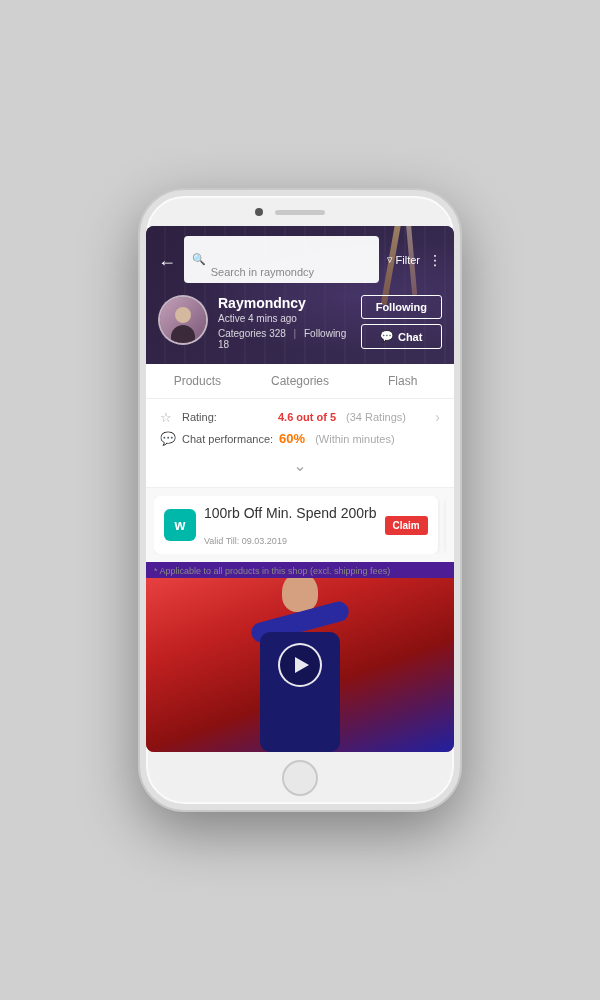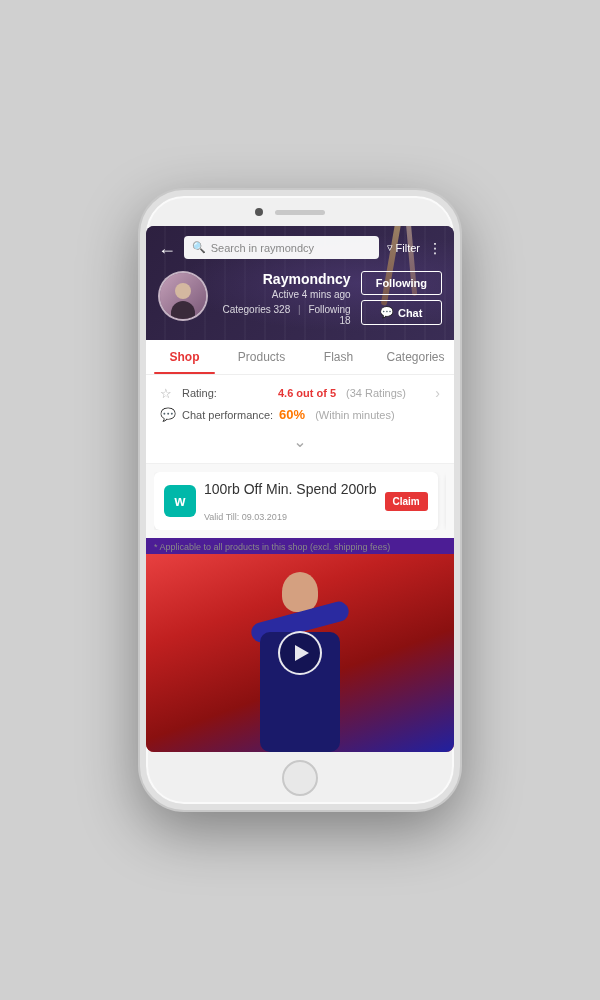--- a/index.html
+++ b/index.html
@@ -184,20 +184,21 @@
       padding: 5px 8px;
       gap: 5px;
     }
     .search-icon-inner {
       color: #aaa;
       font-size: 11px;
     }
     .search-text {
       font-size: 11px;
       color: #888;
+      margin-top: 25px;
     }
     .filter-btn {
       display: flex;
       align-items: center;
       gap: 3px;
       color: #fff;
       font-size: 11px;
       cursor: pointer;
       flex-shrink: 0;
     }
@@ -249,33 +250,31 @@
     .avatar-body {
       width: 24px;
       height: 20px;
       background: #3a2a3a;
       border-radius: 12px 12px 0 0;
       margin: 2px auto 0;
     }
 
     .profile-info {
       flex: 1;
-      text-align: right;
     }
     .profile-name {
       color: #fff;
       font-size: 14px;
       font-weight: 600;
       margin-bottom: 2px;
     }
     .profile-active {
       color: rgba(255,255,255,0.8);
       font-size: 10px;
       margin-bottom: 4px;
-      margin-left: 10px;
     }
     .profile-stats {
       color: rgba(255,255,255,0.8);
       font-size: 10px;
     }
     .stat-divider {
       margin: 0 5px;
       opacity: 0.5;
     }
 
@@ -603,31 +602,28 @@
           <button class="btn-following">Following</button>
           <button class="btn-chat">
             <span>💬</span>
             <span>Chat</span>
           </button>
         </div>
       </div>
     </div>
 
     <div class="tabs-row">
-      <div class="tab-item active">
-        <span>Shop</span>
-      </div>
       <div class="tab-item">
         <span>Products</span>
       </div>
       <div class="tab-item">
+        <span>Categories</span>
+      </div>
+      <div class="tab-item">
         <span>Flash</span>
-      </div>
-      <div class="tab-item">
-        <span>Categories</span>
       </div>
     </div>
 
     <div class="stats-section">
       <div class="stat-row">
         <span class="stat-icon">☆</span>
         <span class="stat-label">Rating:</span>
         <span class="stat-value-red">4.6 out of 5</span>
         <span class="stat-value-gray">(34 Ratings)</span>
         <span class="chevron-right">›</span>

